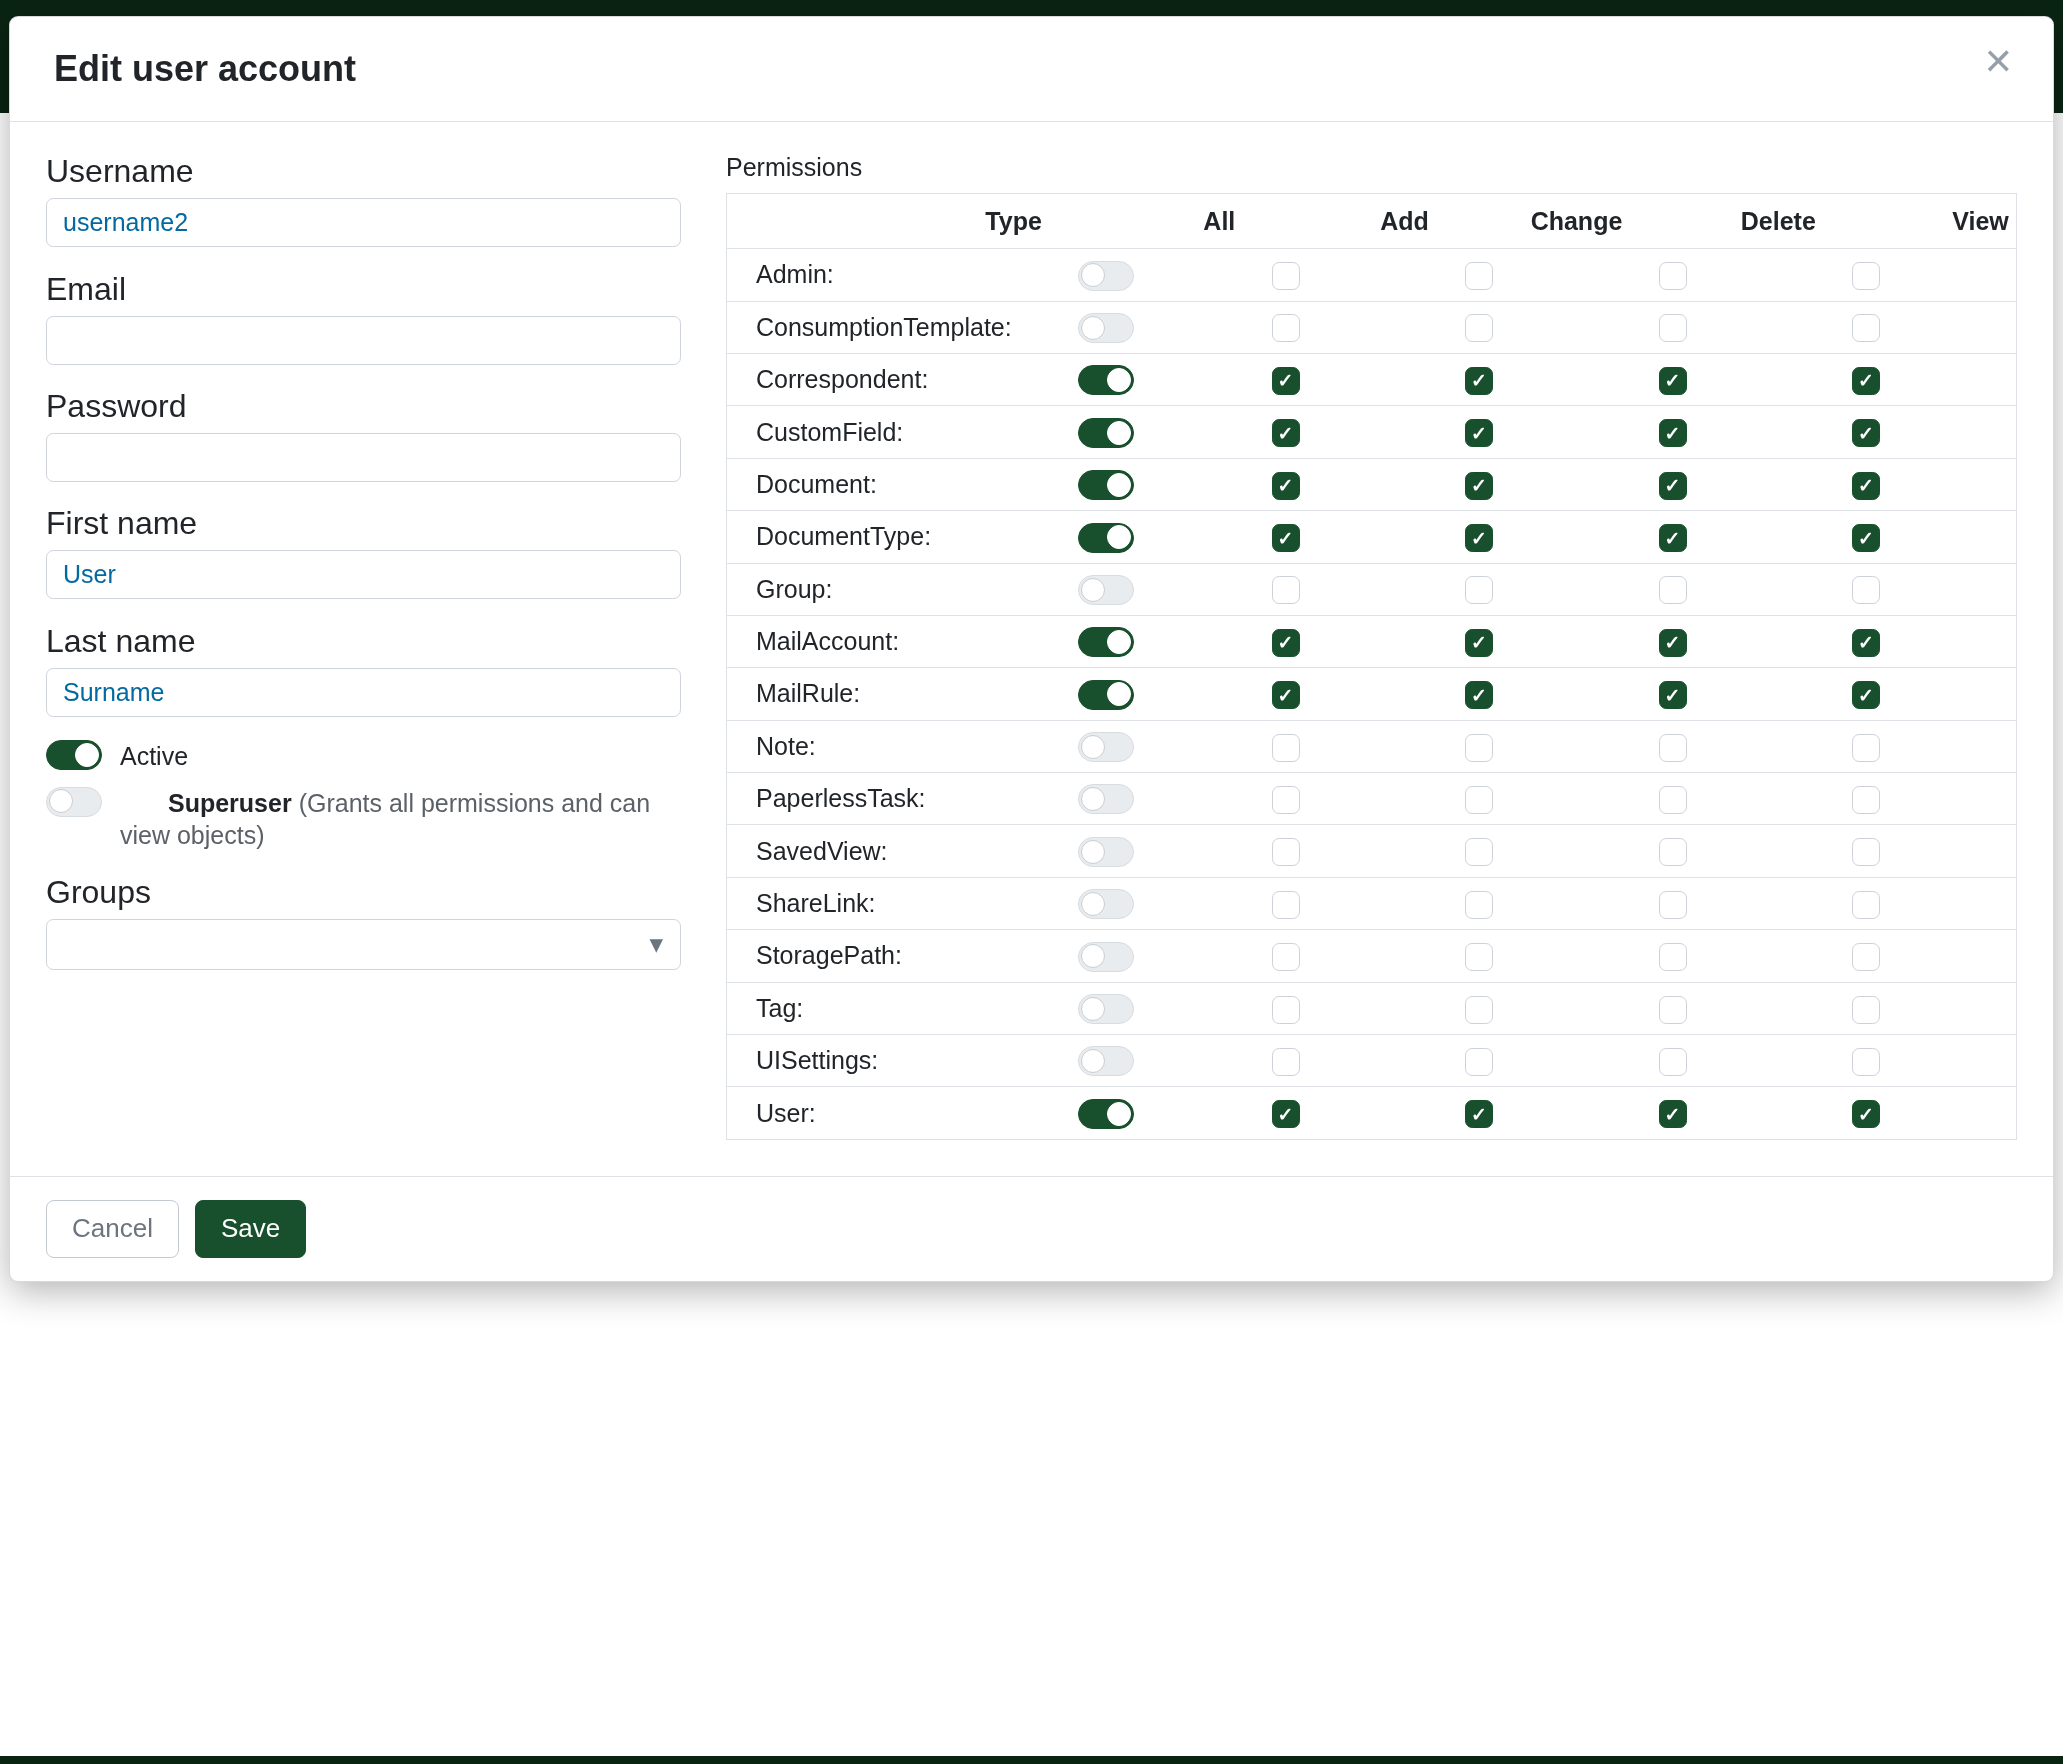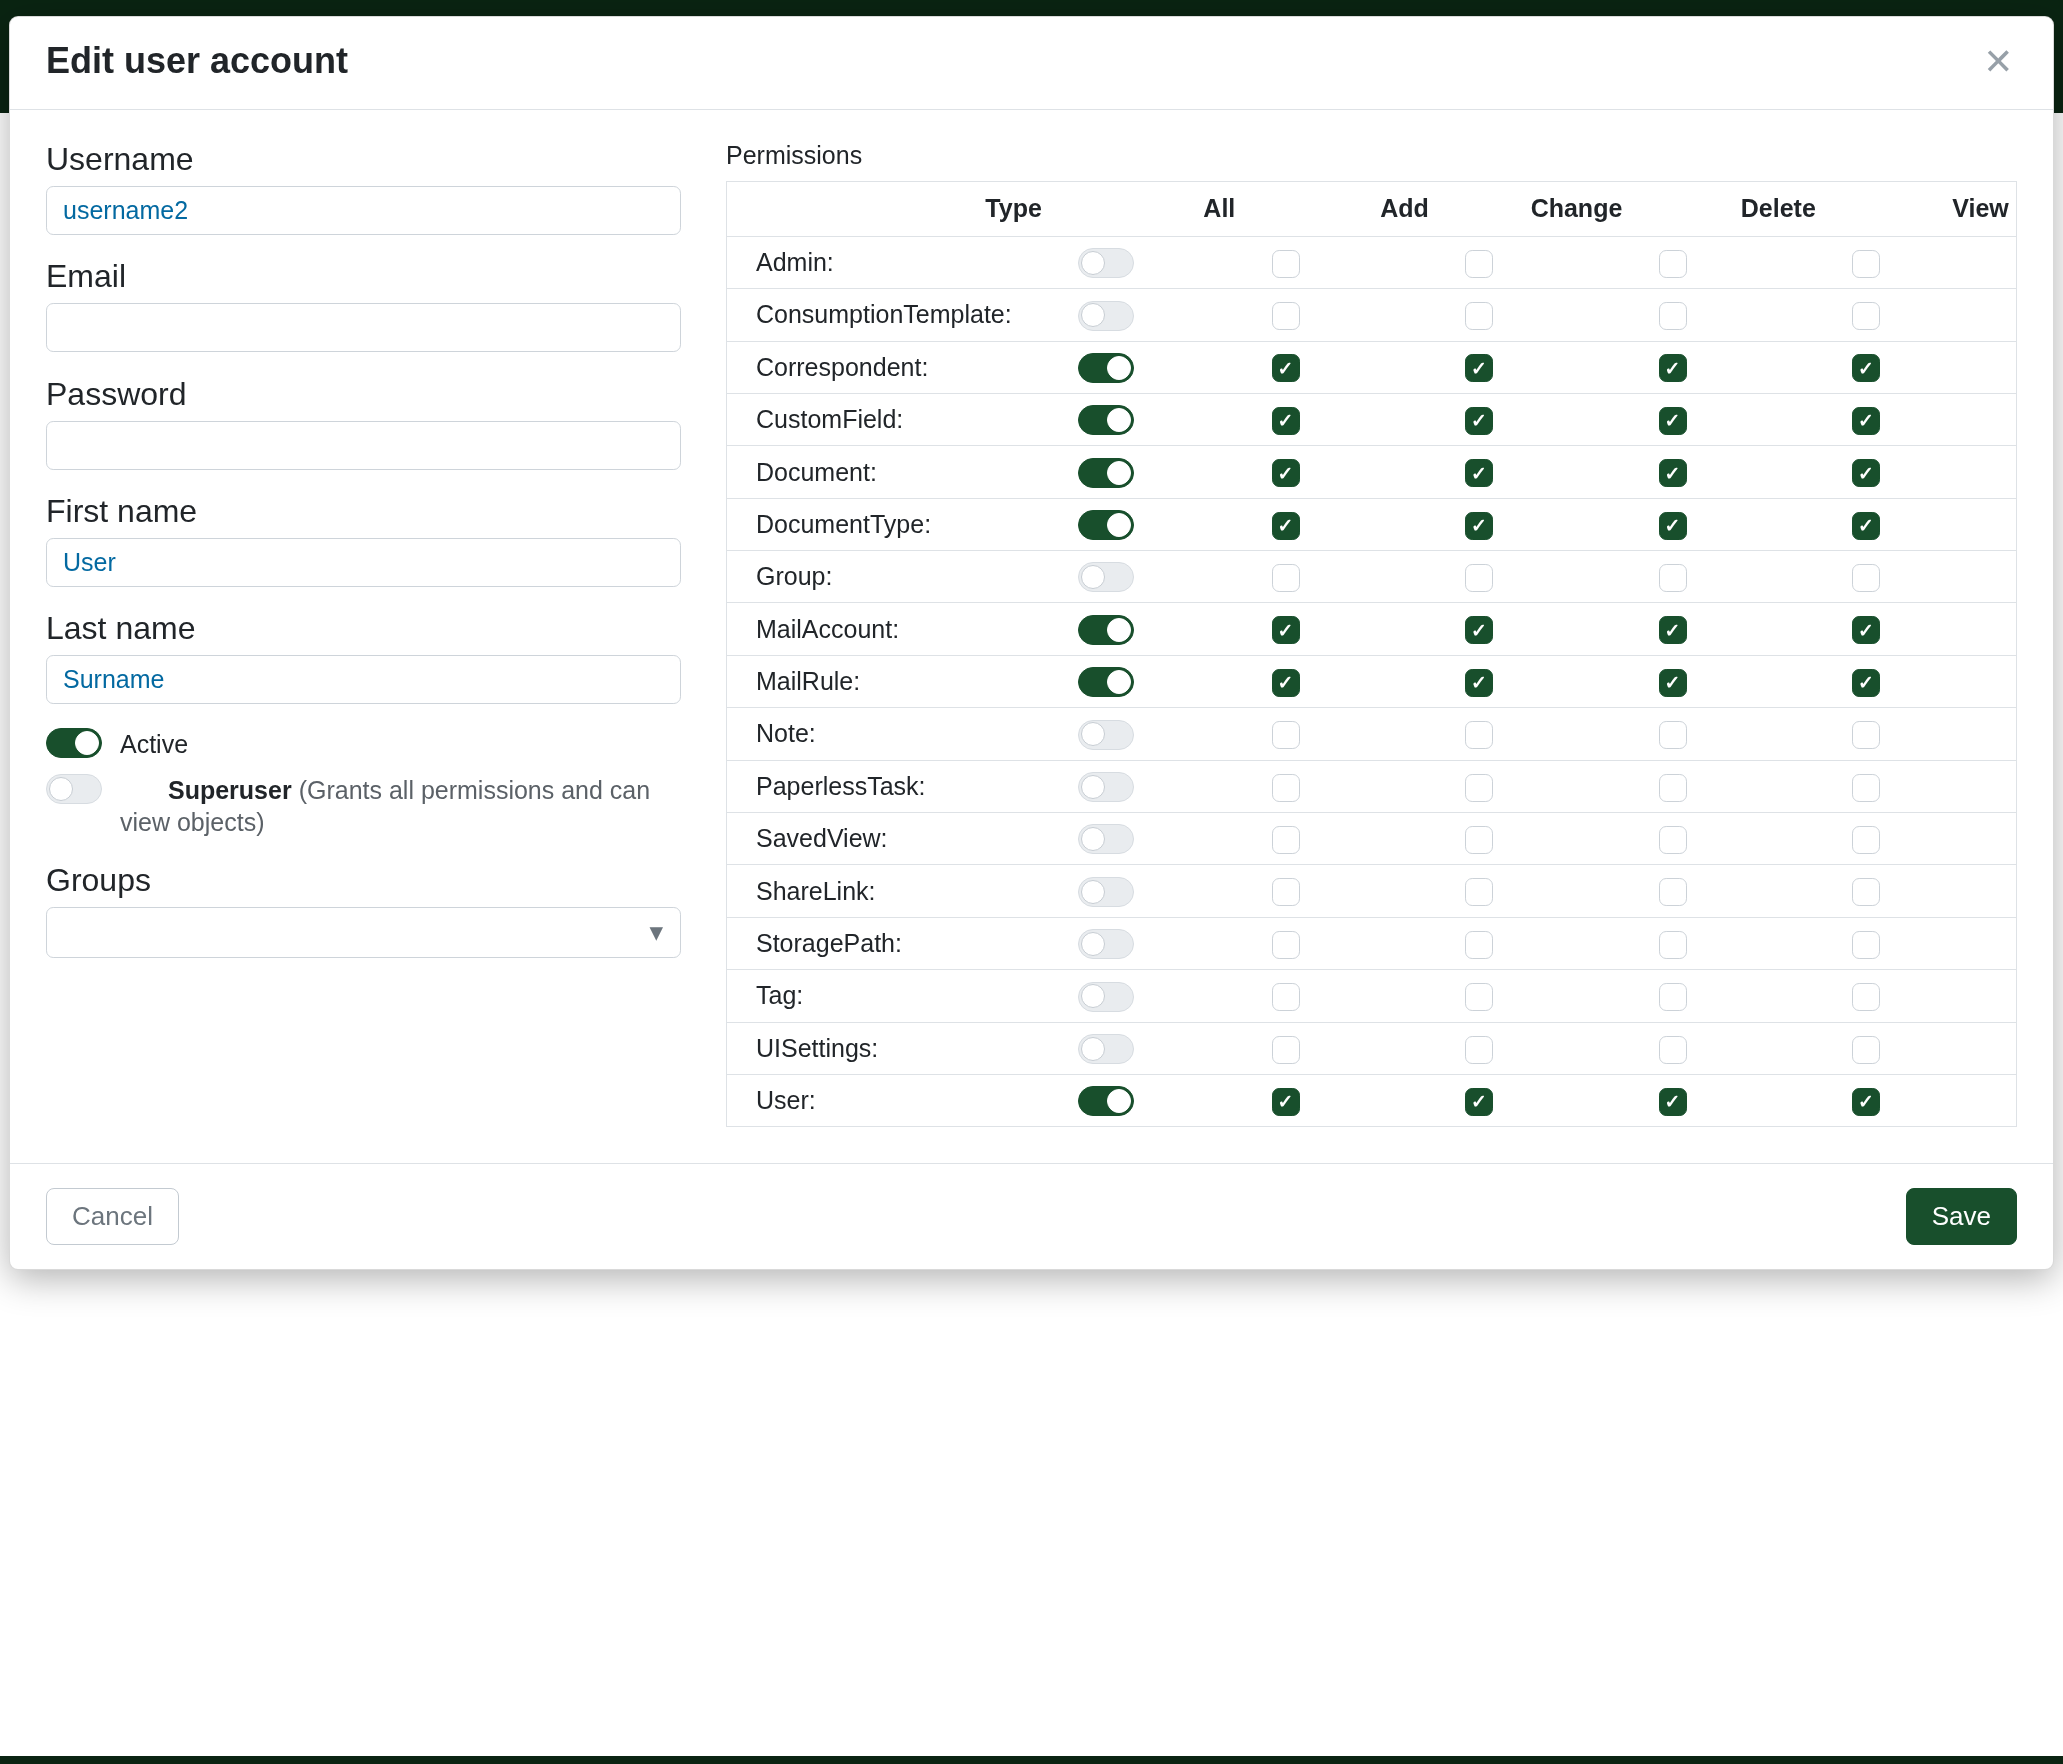--- a/index.html
+++ b/index.html
@@ -27,21 +27,21 @@
     box-shadow: 0 9px 36px rgba(0,0,0,.3);
     display: flex; flex-direction: column;
     box-sizing: border-box;
   }
   .modal-header {
     display: flex; align-items: flex-start; justify-content: space-between;
     padding: 21.6px 36px 23.4px 36px;
     border-bottom: 0.9px solid #dee2e6;
   }
   .modal-title {
-    margin: 0;
+    margin: 8px;
     font-size: 36px; font-weight: 600; line-height: 1.2; color: #212529;
   }
   .close-btn {
     background: none; border: none; cursor: pointer;
     font-size: 36px; line-height: 1; color: #97a0a8;
     padding: 5.4px 3.6px; font-family: inherit;
   }
   .modal-body {
     display: flex; gap: 45px;
     padding: 31px 36px 36px 36px;
@@ -118,21 +118,21 @@
     border-bottom: 0.9px solid #dee2e6;
   }
   table.perm td {
     padding: 10px 7.2px 10px 29px;
     border-bottom: 0.9px solid #dee2e6;
   }
 
   .modal-footer {
     border-top: 0.9px solid #dee2e6;
     padding: 23.4px 36px;
-    display: flex; justify-content: space-between; align-items: center; gap: 16px;
+    display: flex; justify-content: flex-start; align-items: center; gap: 16px;
   }
   .btn {
     font-family: inherit; font-size: 26px;
     padding: 10.8px 25px; border-radius: 8px; cursor: pointer; line-height: 1.3;
   }
   .btn-cancel { background: #fff; border: 0.9px solid #c3cad1; color: #6c757d; }
   .btn-save { background: #184f2c; border: 0.9px solid #184f2c; color: #fff; }
 </style>
 </head>
 <body>

